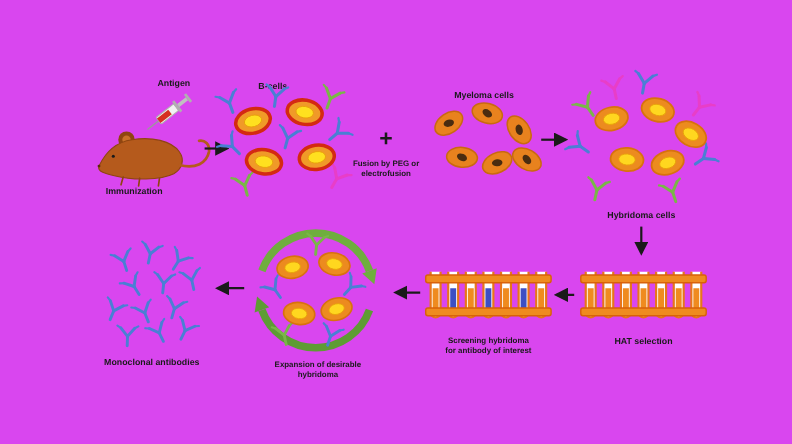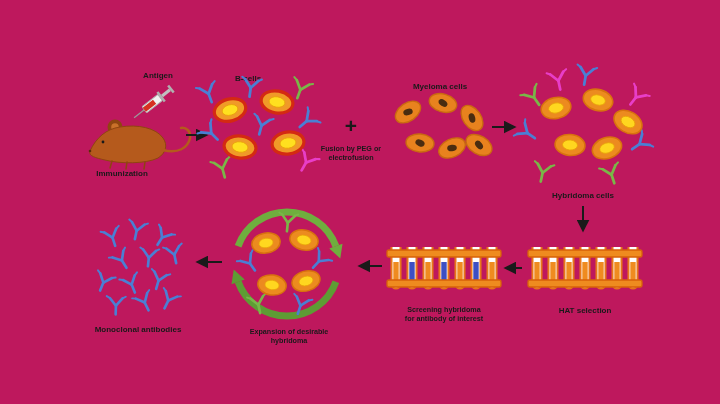--- a/index.html
+++ b/index.html
@@ -1,16 +1,16 @@
 <!DOCTYPE html>
 <html><head>
 <meta charset="utf-8">
 <style>
   html,body{margin:0;padding:0;background:#ffffff;}
-  .stage{position:relative;width:720px;height:404px;background:#be185d;overflow:hidden;font-family:"Liberation Sans",sans-serif;}
+  .stage{position:relative;width:720px;height:404px;background:#d946ef;overflow:hidden;font-family:"Liberation Sans",sans-serif;}
   svg{position:absolute;left:0;top:0;}
   text{font-family:"Liberation Sans",sans-serif;font-weight:700;fill:#1a1a1a;text-anchor:middle;}
   .lbl{font-size:8px;}
   .lblsm{font-size:7.2px;}
   .plus{font-size:21px;}
 </style>
 </head>
 <body>
 
 <div class="stage">

